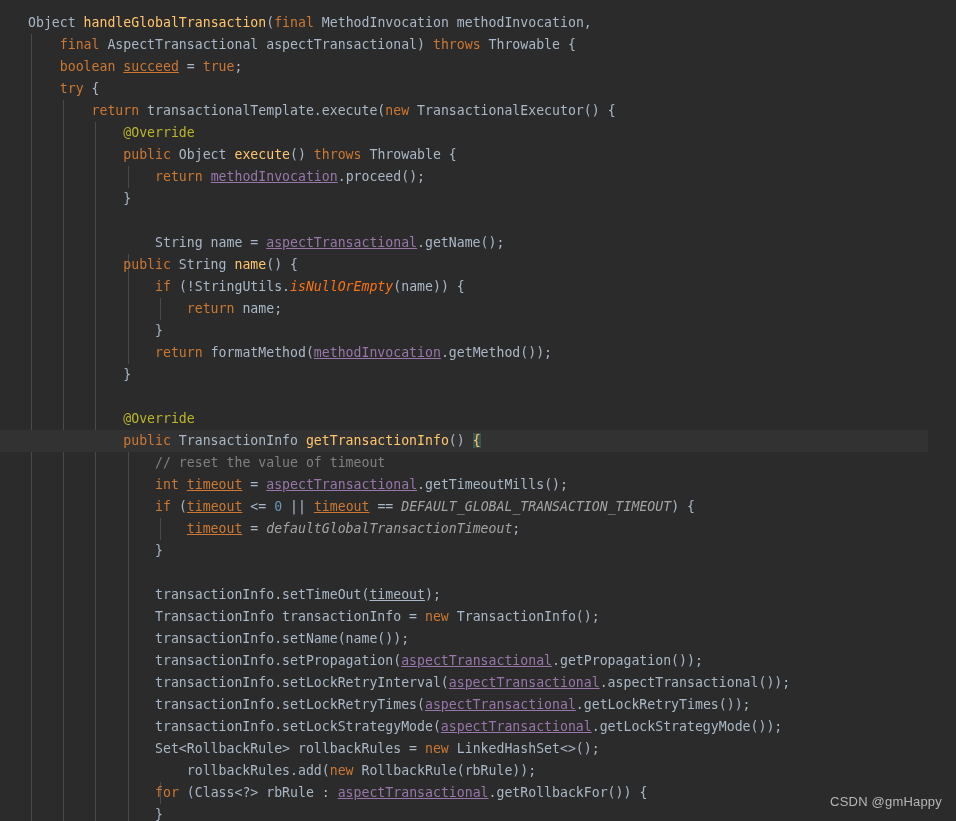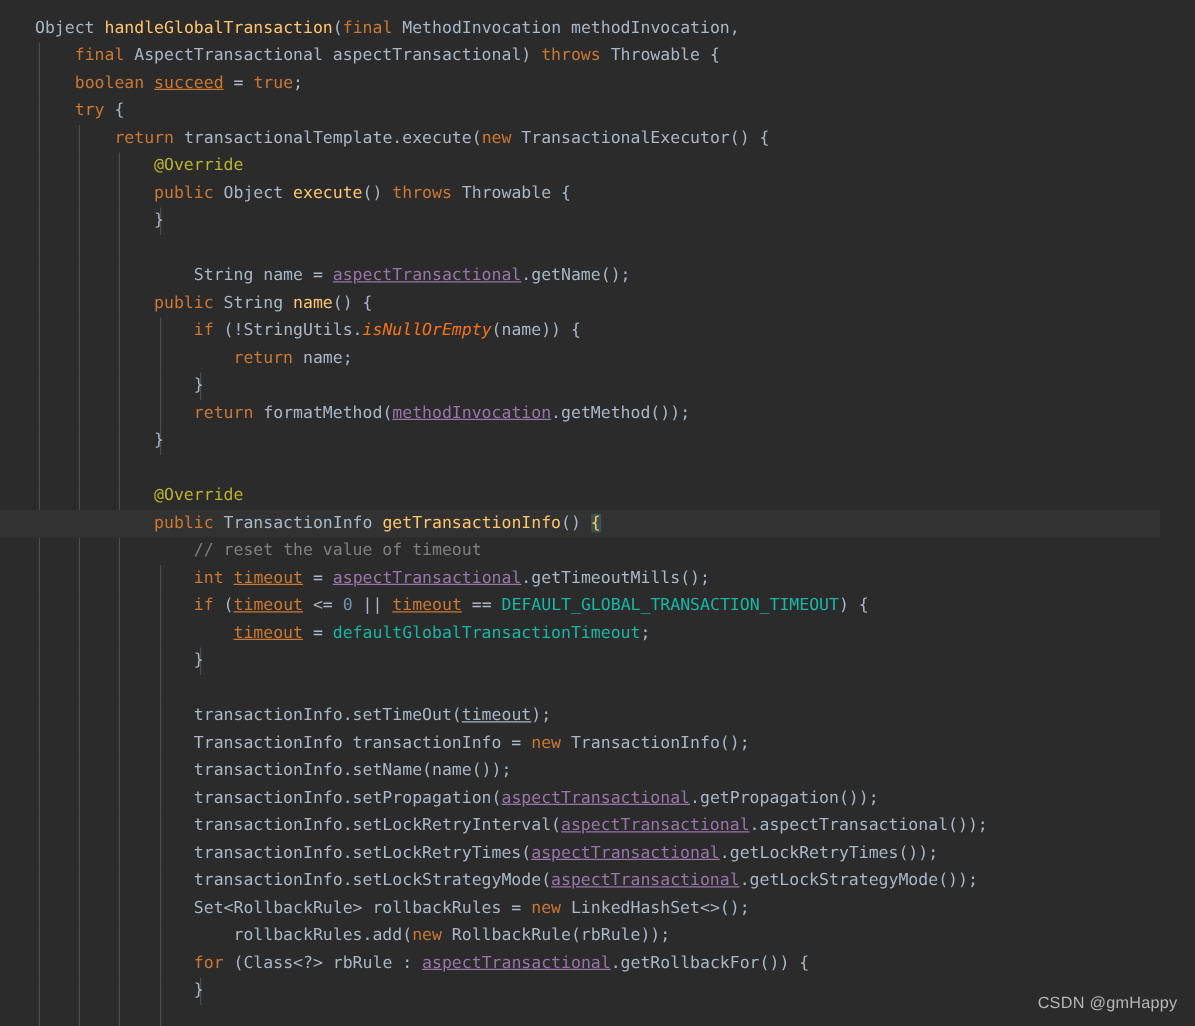--- a/index.html
+++ b/index.html
@@ -53,21 +53,21 @@
     padding-left: 56px;
     width: 900px;
   }
   
   .kw   { color: #cc7832; margin-top: 16px; }            
   .pln  { color: #a9b7c6; }            
   .mth  { color: #ffc66d; }            
   .anno { color: #bbb529; }            
   .cmt  { color: #808080; }            
   .fld  { color: #9876aa; text-decoration: underline; }   
-  .sfld { color: #14b8a6; }           
+  .sfld { color: #a3a3a3; font-style: italic; }           
   .smth { color: #f97316; font-style: italic; }           
   .lvar { color: #a9b7c6; text-decoration: underline; }   
   .lvaro{ color: #cc7832; text-decoration: underline; }   
   .num  { color: #6897bb; }            
   .brace-hl { background: #3b514d; color: #ffc66d; }      
   #watermark {
     position: absolute;
     right: 14px;
     bottom: 8px;
     z-index: 5;
@@ -211,20 +211,21 @@
       <div class="guide" style="left: 128px; top: 804px; height: 22px;"></div>
     </div>
   <div id="code-layer">
       <div class="code-line"><span class="pln">Object</span><span class="pln"> </span><span class="mth">handleGlobalTransaction</span><span class="pln">(</span><span class="kw">final</span><span class="pln"> MethodInvocation methodInvocation,</span></div>
       <div class="code-line"><span class="pln">    </span><span class="kw">final</span><span class="pln"> AspectTransactional aspectTransactional) </span><span class="kw">throws</span><span class="pln"> Throwable {</span></div>
       <div class="code-line"><span class="pln">    </span><span class="kw">boolean</span><span class="pln"> </span><span class="lvaro">succeed</span><span class="pln"> = </span><span class="kw">true</span><span class="pln">;</span></div>
       <div class="code-line"><span class="pln">    </span><span class="kw">try</span><span class="pln"> {</span></div>
       <div class="code-line"><span class="pln">        </span><span class="kw">return</span><span class="pln"> transactionalTemplate.execute(</span><span class="kw">new</span><span class="pln"> TransactionalExecutor() {</span></div>
       <div class="code-line"><span class="pln">            </span><span class="anno">@Override</span></div>
       <div class="code-line"><span class="pln">            </span><span class="kw">public</span><span class="pln"> Object </span><span class="mth">execute</span><span class="pln">() </span><span class="kw">throws</span><span class="pln"> Throwable {</span></div>
+      <div class="code-line"><span class="pln">                </span><span class="kw">return</span><span class="pln"> </span><span class="fld">methodInvocation</span><span class="pln">.proceed();</span></div>
       <div class="code-line"><span class="pln">            }</span></div>
       <div class="code-line"><span class="pln"></span></div>
       <div class="code-line"><span class="pln">                String name = </span><span class="fld">aspectTransactional</span><span class="pln">.getName();</span></div>
       <div class="code-line"><span class="pln">            </span><span class="kw">public</span><span class="pln"> String </span><span class="mth">name</span><span class="pln">() {</span></div>
       <div class="code-line"><span class="pln">                </span><span class="kw">if</span><span class="pln"> (!StringUtils.</span><span class="smth">isNullOrEmpty</span><span class="pln">(name)) {</span></div>
       <div class="code-line"><span class="pln">                    </span><span class="kw">return</span><span class="pln"> name;</span></div>
       <div class="code-line"><span class="pln">                }</span></div>
       <div class="code-line"><span class="pln">                </span><span class="kw">return</span><span class="pln"> formatMethod(</span><span class="fld">methodInvocation</span><span class="pln">.getMethod());</span></div>
       <div class="code-line"><span class="pln">            }</span></div>
       <div class="code-line"><span class="pln"></span></div>

